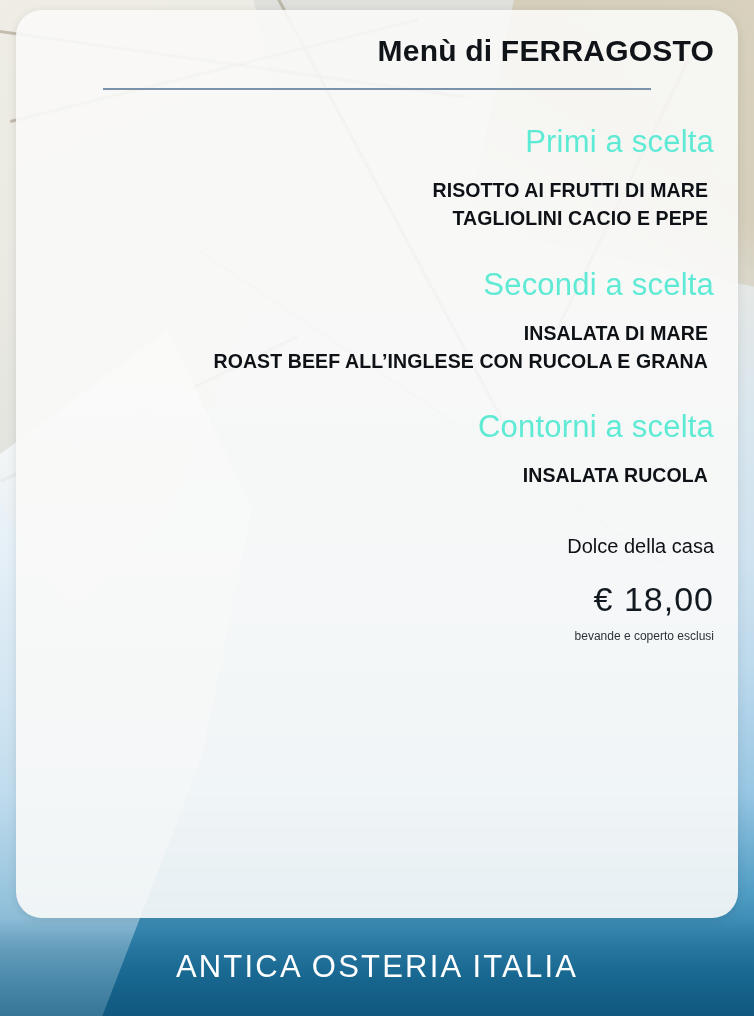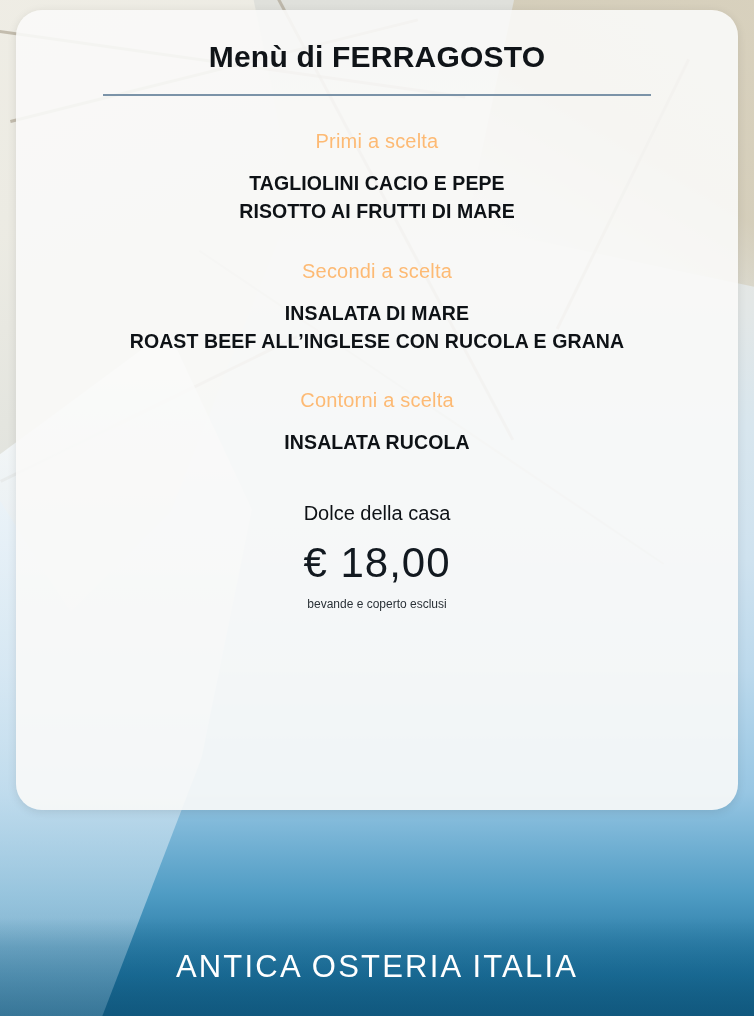--- a/index.html
+++ b/index.html
@@ -77,49 +77,49 @@
     opacity: .75;
     transform: rotate(12deg);
   }
 
   
   .card {
     position: absolute;
     left: 16px;
     top: 10px;
     width: 722px;
-    height: 800px;
+    height: 908px;
     background: rgba(250,250,248,0.90);
     border-radius: 26px;
     box-shadow: 0 2px 10px rgba(0,0,0,0.10);
-    padding: 30px 24px 20px 24px;
-    text-align: center;
+    padding: 24px 24px 20px 24px;
+    text-align: right;
     color: #14181c;
   }
 
   .menu-title {
     font-size: 30px;
     font-weight: bold;
     letter-spacing: 0.2px;
     color: #101418;
   }
   .title-rule {
     width: 548px;
     height: 2px;
     background: #7b93a8;
     margin: 20px auto 0 auto;
   }
 
   .section {
     margin-top: 34px;
   }
   .section-heading {
-    font-size: 20px;
+    font-size: 31px;
     font-weight: 400;
-    color: #fdba74;
+    color: #5eead4;
     letter-spacing: 0.2px;
   }
   .section-items {
     margin-top: 16px;
   }
   .item {
     font-size: 19.5px;
     font-weight: bold;
     letter-spacing: 0.1px;
     line-height: 1.45;
@@ -127,22 +127,22 @@
     padding: 0 6px;
   }
 
   .dessert {
     margin-top: 46px;
     font-size: 20px;
     font-weight: normal;
     color: #0e1216;
   }
   .price {
-    margin-top: 14px;
-    font-size: 42px;
+    margin-top: 22px;
+    font-size: 34px;
     font-weight: 400;
     color: #121920;
     letter-spacing: 1px;
   }
   .price-note {
     margin-top: 10px;
     font-size: 12px;
     color: #2b3238;
   }
 
@@ -179,22 +179,22 @@
 </div>
 
 <div class="card">
 
   <div class="menu-title">Menù di FERRAGOSTO</div>
   <div class="title-rule"></div>
 
   <div class="section">
     <div class="section-heading">Primi a scelta</div>
     <div class="section-items">
+      <div class="item">RISOTTO AI FRUTTI DI MARE</div>
       <div class="item">TAGLIOLINI CACIO E PEPE</div>
-      <div class="item">RISOTTO AI FRUTTI DI MARE</div>
     </div>
   </div>
 
   <div class="section">
     <div class="section-heading">Secondi a scelta</div>
     <div class="section-items">
       <div class="item">INSALATA DI MARE</div>
       <div class="item">ROAST BEEF ALL’INGLESE CON RUCOLA E GRANA</div>
     </div>
   </div>

